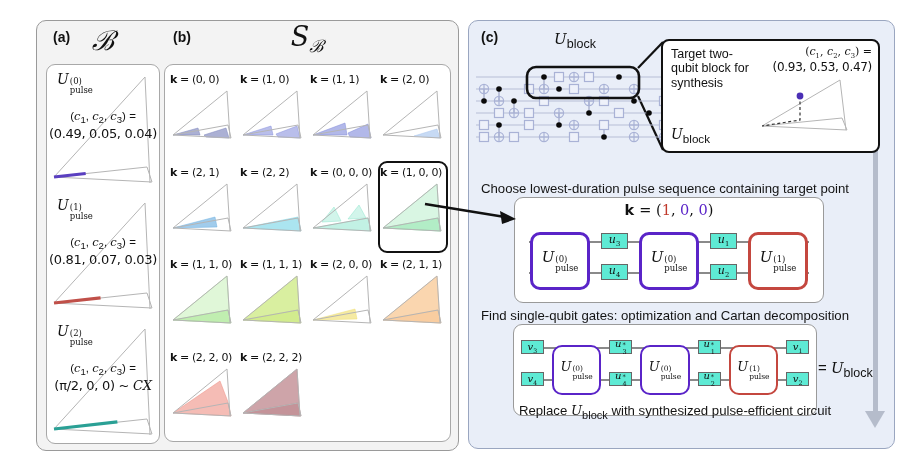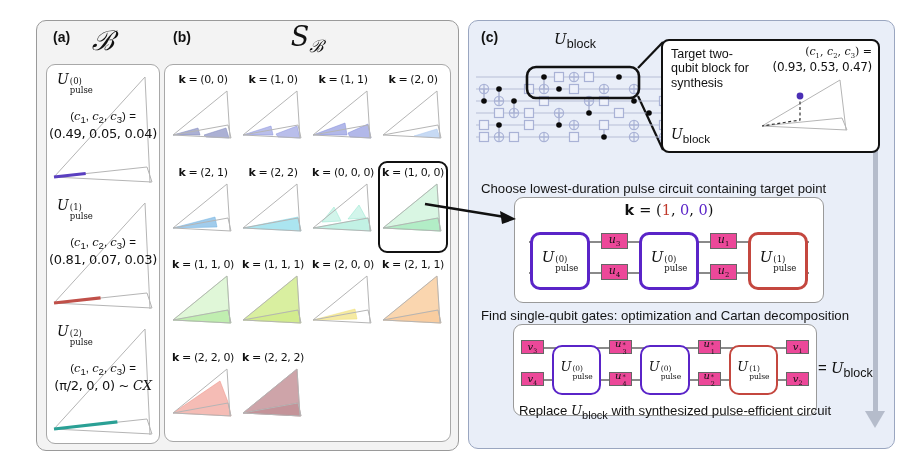--- a/index.html
+++ b/index.html
@@ -22,21 +22,21 @@
          grid-template-columns:repeat(4,1fr);grid-template-rows:repeat(4,1fr);
          padding:3px;box-sizing:border-box;}
   .pa-cell{position:relative;height:126px;}
   .pa-cell svg{position:absolute;left:0;top:0;}
   .pa-gate{position:absolute;left:10px;top:6px;font-size:14px;}
   .pa-gate .ss{font-size:8.5px;}
   .pa-coords{position:absolute;left:0;top:44px;width:100%;text-align:center;font-size:11.5px;}
   .pa-val{position:absolute;left:0;top:61px;width:100%;text-align:center;font-size:13px;
           font-family:"DejaVu Sans",sans-serif;letter-spacing:-0.3px;}
   .kb-cell{position:relative;border:2.5px solid transparent;border-radius:9px;
-           box-sizing:border-box;padding-top:3px;text-align:center;}
+           box-sizing:border-box;padding-top:3px;text-align:left;}
   .kb-cell.hl{border-color:#111;}
   .kb-label{font-size:11px;font-family:"DejaVu Sans",sans-serif;letter-spacing:-0.4px;}
   .kb-label b{font-weight:bold;}
   .kb-cell svg{display:block;margin:1px auto 0 auto;}
   
   .panel-c{left:468px;top:20px;width:425px;height:427px;background:#e9eef8;
            border:1.5px solid #9aa6c0;border-radius:10px;}
   .callout{left:192px;top:18px;width:219px;height:114px;background:#fff;
            border:2.5px solid #111;border-radius:8px;z-index:3;display:flex;box-sizing:border-box;}
   .callout-text{width:92px;padding:6px 2px 6px 8px;font-size:12.5px;line-height:1.15;
@@ -56,21 +56,21 @@
         align-items:center;justify-content:center;}
   .pulse{background:#fff;border-radius:10px;display:flex;align-items:center;
          justify-content:center;z-index:2;}
   .c1 .pulse{width:54px;height:52px;border:3px solid;margin:0 7px;font-size:15px;}
   .c1 .pulse .ss{font-size:8.5px;}
   .c2 .pulse{width:46px;height:46px;border:2.5px solid;margin:0 5px;font-size:13px;}
   .c2 .pulse .ss{font-size:7.5px;}
   .pair{position:relative;height:100%;z-index:2;}
   .c1 .pair{width:27px;margin:0 4px;}
   .c2 .pair{width:23px;margin:0 3px;}
-  .sg{position:absolute;left:0;width:100%;background:#ec4899;border:1px solid #666;
+  .sg{position:absolute;left:0;width:100%;background:#5eead4;border:1px solid #666;
       box-sizing:border-box;display:flex;align-items:center;justify-content:center;}
   .c1 .sg{height:16px;font-size:11px;}
   .c2 .sg{height:14px;font-size:10px;}
   .sg .ss{font-size:6.5px;}
   .c1 .sg.t{top:9px;} .c1 .sg.b{top:40px;}
   .c2 .sg.t{top:15px;} .c2 .sg.b{top:47px;}
   .eqlabel{font-size:15px;z-index:2;}
   .side-arrow-shaft{left:404px;top:26px;width:5px;height:366px;background:#b5bccb;border-radius:2px;}
   .side-arrow-head{left:396px;top:390px;width:0;height:0;border-left:10.5px solid transparent;
                    border-right:10.5px solid transparent;border-top:17px solid #b5bccb;}
@@ -371,21 +371,21 @@
       <span class="co-val">(0.93, 0.53, 0.47)</span>
       <svg id="calloutTri" width="118" height="60" viewBox="0 0 118 60">
           <path d="M8,52 L86,6 L92,56" fill="none" stroke="#b5b5b5" stroke-width="1"></path>
           <path d="M8,52 L88,44 L93,56 Z" fill="none" stroke="#b5b5b5" stroke-width="1"></path>
           <path d="M46,22 L46,46 L8,52" fill="none" stroke="#333" stroke-width="1.2" stroke-dasharray="3,2.5"></path>
           <circle cx="46" cy="22" r="3.4" fill="#4b2fb5"></circle>
         </svg>
     </div>
   </div>
 
-  <div class="abs step-text" style="left:12px;top:160px;">Choose lowest-duration pulse circuit containing target point</div>
+  <div class="abs step-text" style="left:12px;top:160px;">Choose lowest-duration pulse sequence containing target point</div>
 
   <div class="seqbox" style="left:45px;top:176px;width:308px;height:104px;">
     <div class="kline" id="kLine"><b style="font-family: &quot;DejaVu Sans&quot;, sans-serif;">k </b><span>= (</span><span style="color: rgb(192, 57, 43);">1</span><span>, </span><span style="color: rgb(90, 36, 200);">0</span><span>, </span><span style="color: rgb(90, 36, 200);">0</span><span>)</span></div>
     <div class="circuit c1" id="circuit1" style="left:6px;top:26px;right:6px;bottom:5px;">
         <div class="wire" style="top: 17px; left: 8px; right: 8px;"></div>
         <div class="wire" style="top: 48px; left: 8px; right: 8px;"></div>
         <div class="crow">
           <div class="pulse" style="border-color: rgb(90, 36, 200);">
             <span class="math"><i class="math">U</i><span class="ss">
                 <span>(0)</span>

